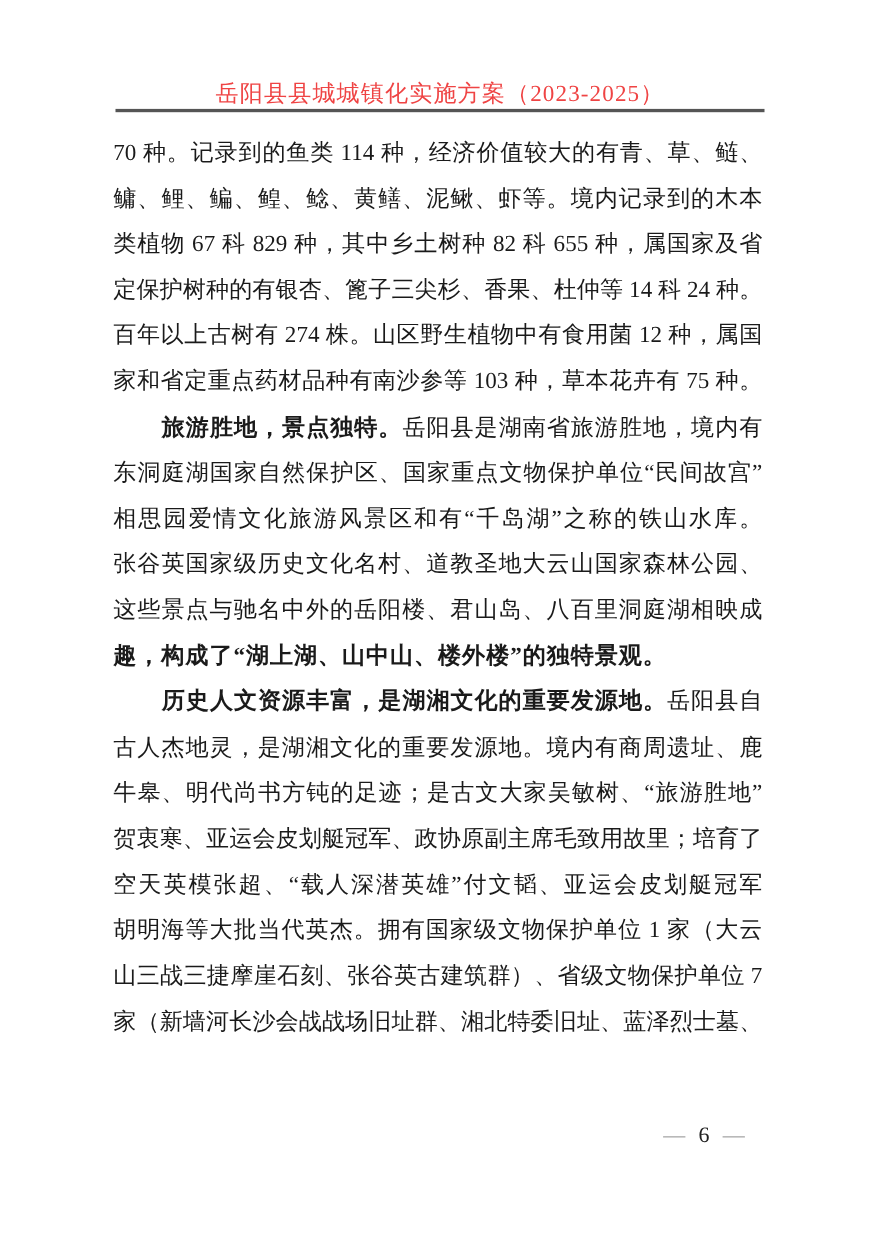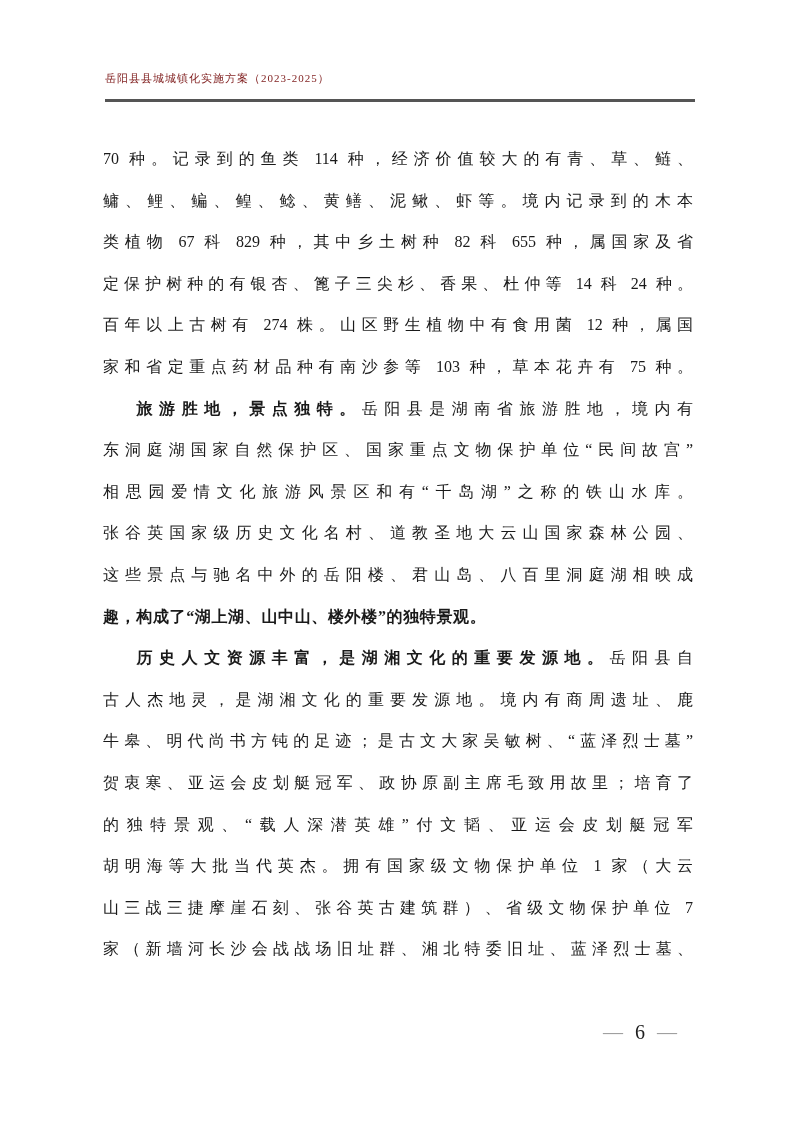--- a/index.html
+++ b/index.html
@@ -10,40 +10,40 @@
     background: #ffffff;
     overflow: hidden;
     font-family: "Liberation Serif", "DejaVu Serif", serif;
     color: #1a1a1a;
   }
   .header-title {
     position: absolute;
     top: 71px;
     left: 105px;
     width: 590px;
-    text-align: left;
-    font-size: 11px;
+    text-align: center;
+    font-size: 21px;
     letter-spacing: 1px;
-    color: #7f1d1d;
+    color: #ef4444;
     white-space: nowrap;
   }
   .header-rule {
     position: absolute;
     top: 99px;
     left: 105px;
     width: 590px;
     height: 3px;
     background: #555555;
   }
   .body-text {
     position: absolute;
-    top: 138px;
+    top: 118px;
     left: 103px;
     width: 590px;
-    font-size: 16px;
+    font-size: 21px;
   }
   .paragraph { margin: 0; }
   .line {
     height: 41.6px;
     line-height: 41.6px;
     white-space: nowrap;
     overflow: hidden;
     text-align: justify;
     text-align-last: justify;
   }
@@ -88,23 +88,23 @@
         <div class="line indent"><span class="seg bold">旅游胜地，景点独特。</span><span class="seg">岳阳县是湖南省旅游胜地，境内有</span></div>
         <div class="line"><span class="seg">东洞庭湖国家自然保护区、国家重点文物保护单位“民间故宫”</span></div>
         <div class="line"><span class="seg">相思园爱情文化旅游风景区和有“千岛湖”之称的铁山水库。</span></div>
         <div class="line"><span class="seg">张谷英国家级历史文化名村、道教圣地大云山国家森林公园、</span></div>
         <div class="line"><span class="seg">这些景点与驰名中外的岳阳楼、君山岛、八百里洞庭湖相映成</span></div>
         <div class="line short"><span class="seg">趣，构成了“湖上湖、山中山、楼外楼”的独特景观。</span></div>
       </div>
       <div class="paragraph">
         <div class="line indent"><span class="seg bold">历史人文资源丰富，是湖湘文化的重要发源地。</span><span class="seg">岳阳县自</span></div>
         <div class="line"><span class="seg">古人杰地灵，是湖湘文化的重要发源地。境内有商周遗址、鹿</span></div>
-        <div class="line"><span class="seg">牛皋、明代尚书方钝的足迹；是古文大家吴敏树、“蓝泽烈士墓”</span></div>
+        <div class="line"><span class="seg">牛皋、明代尚书方钝的足迹；是古文大家吴敏树、“旅游胜地”</span></div>
         <div class="line"><span class="seg">贺衷寒、亚运会皮划艇冠军、政协原副主席毛致用故里；培育了</span></div>
-        <div class="line"><span class="seg">的独特景观、“载人深潜英雄”付文韬、亚运会皮划艇冠军</span></div>
+        <div class="line"><span class="seg">空天英模张超、“载人深潜英雄”付文韬、亚运会皮划艇冠军</span></div>
         <div class="line"><span class="seg">胡明海等大批当代英杰。拥有国家级文物保护单位 1 家（大云</span></div>
         <div class="line"><span class="seg">山三战三捷摩崖石刻、张谷英古建筑群）、省级文物保护单位 7</span></div>
         <div class="line"><span class="seg">家（新墙河长沙会战战场旧址群、湘北特委旧址、蓝泽烈士墓、</span></div>
       </div>
     </div>
 
   <div class="footer">
     <span class="dash">—</span><span class="page-num">6</span><span class="dash">—</span>
   </div>
 

